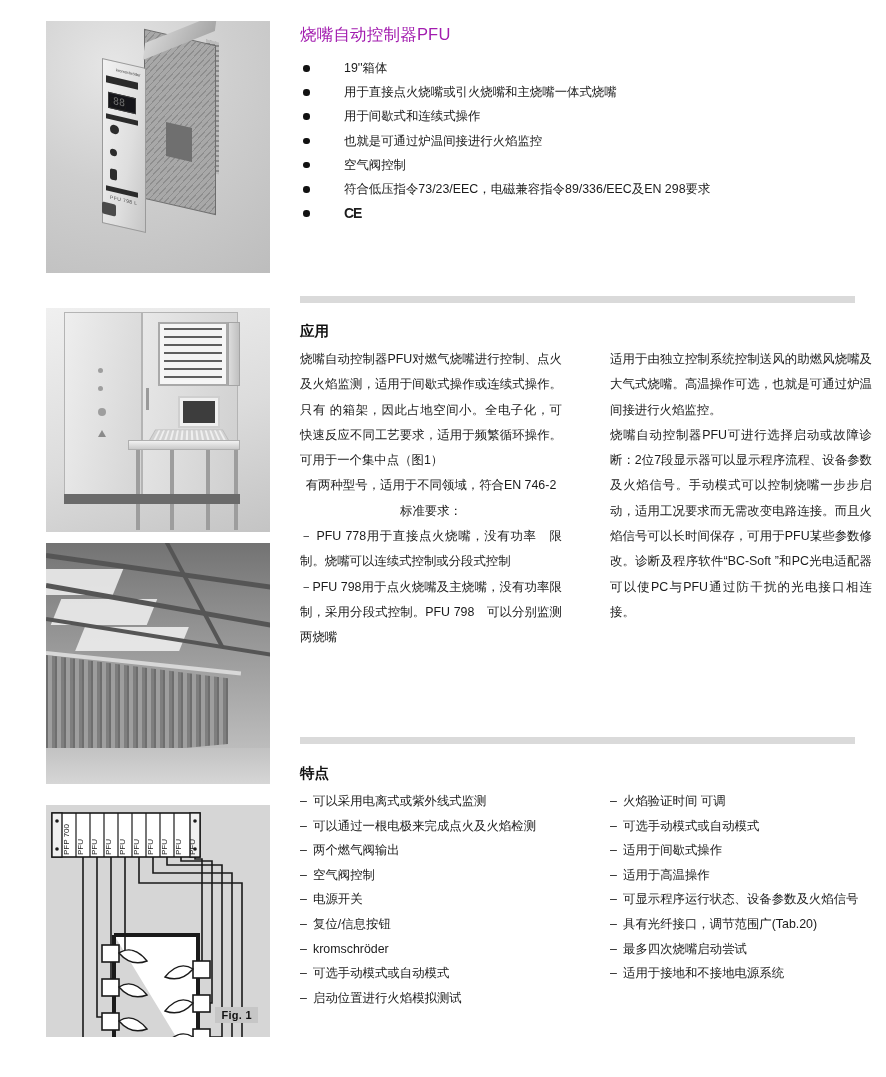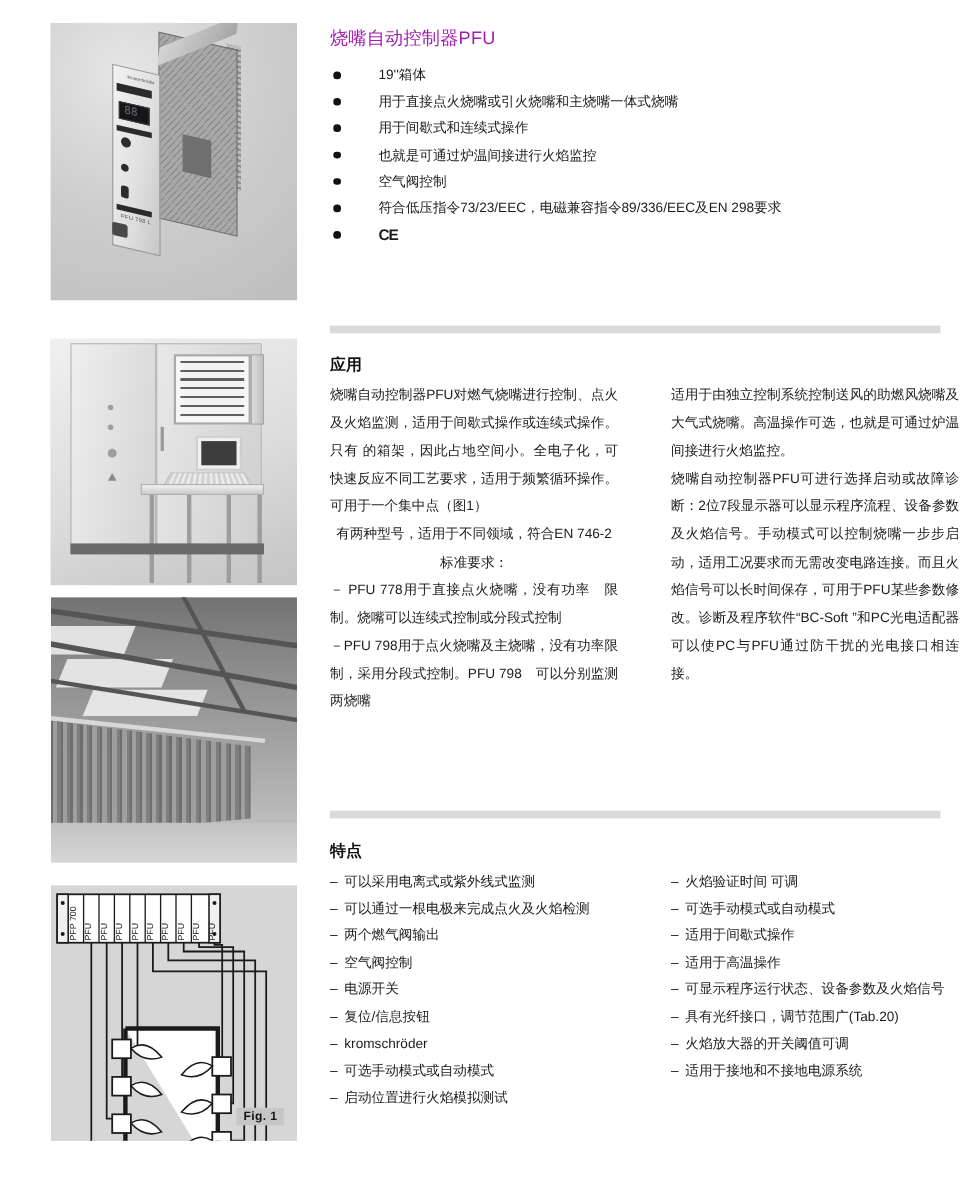--- a/index.html
+++ b/index.html
@@ -496,18 +496,18 @@
       </ul>
     </div>
     <div class="col">
       <ul class="dashlist">
         <li><span class="dash">–</span><span>火焰验证时间 可调</span></li>
         <li><span class="dash">–</span><span>可选手动模式或自动模式</span></li>
         <li><span class="dash">–</span><span>适用于间歇式操作</span></li>
         <li><span class="dash">–</span><span>适用于高温操作</span></li>
         <li><span class="dash">–</span><span>可显示程序运行状态、设备参数及火焰信号</span></li>
         <li><span class="dash">–</span><span>具有光纤接口，调节范围广(Tab.20)</span></li>
-        <li><span class="dash">–</span><span>火焰放大器的开关阈值可调</span></li>
+        <li><span class="dash">–</span><span>最多四次烧嘴启动尝试</span></li>
         <li><span class="dash">–</span><span>适用于接地和不接地电源系统</span></li>
       </ul>
     </div>
   </div>
 </div>
 
 </body></html>

